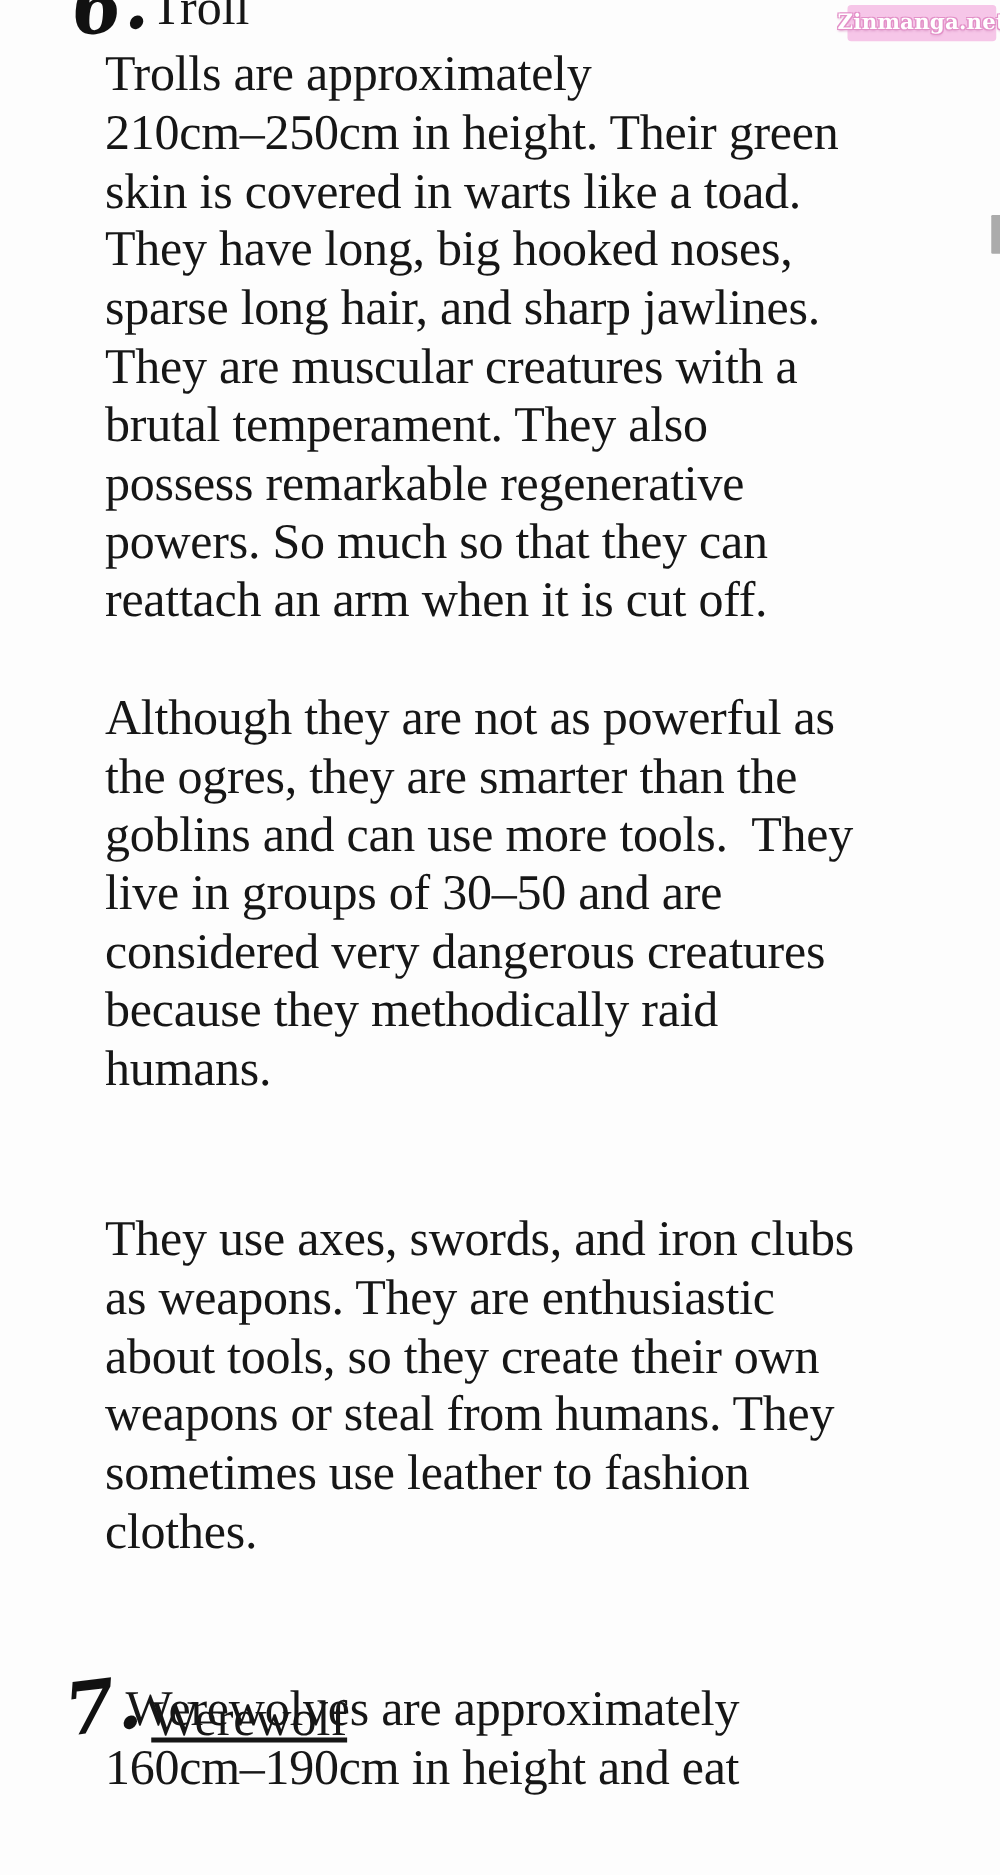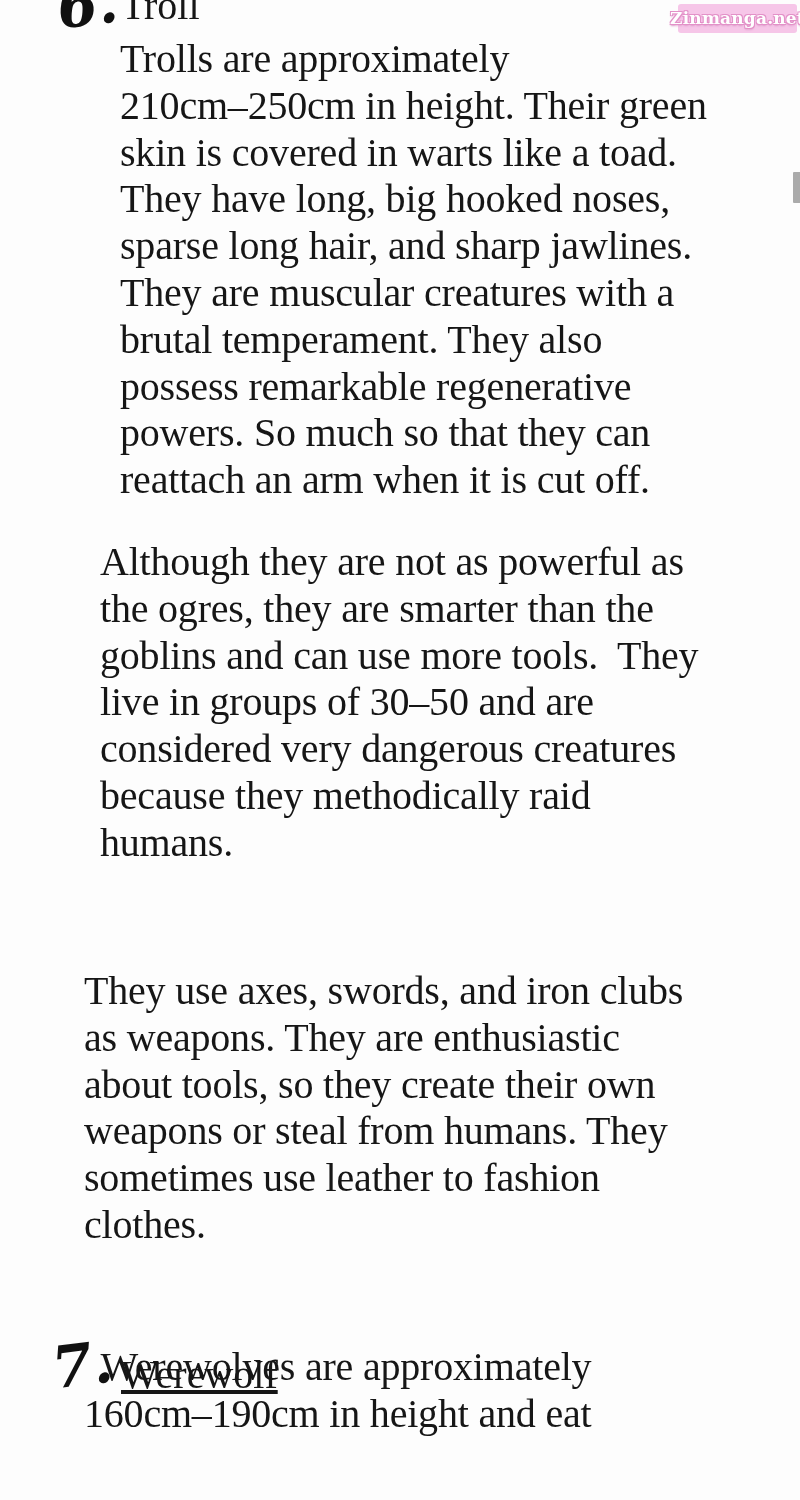--- a/index.html
+++ b/index.html
@@ -21,22 +21,22 @@
     line-height: 46.8px;
     overflow: hidden;
   }
   .para {
     position: absolute;
     left: 84px;
     margin: 0;
     white-space: pre;
     letter-spacing: -0.2px;
   }
-  .para-1 { top: 36px; margin-left: 36px; }
-  .para-2 { top: 539px; margin-left: 16px; }
+  .para-1 { top: 36px; }
+  .para-2 { top: 551px; }
   .para-3 { top: 968px; }
   .para-4 { top: 1344px; text-align: right; }
   .section-number {
     position: absolute;
     font-family: "DejaVu Serif", serif;
     font-style: italic;
     font-weight: bold;
     font-size: 58px;
     line-height: 58px;
     transform: rotate(-7deg);

